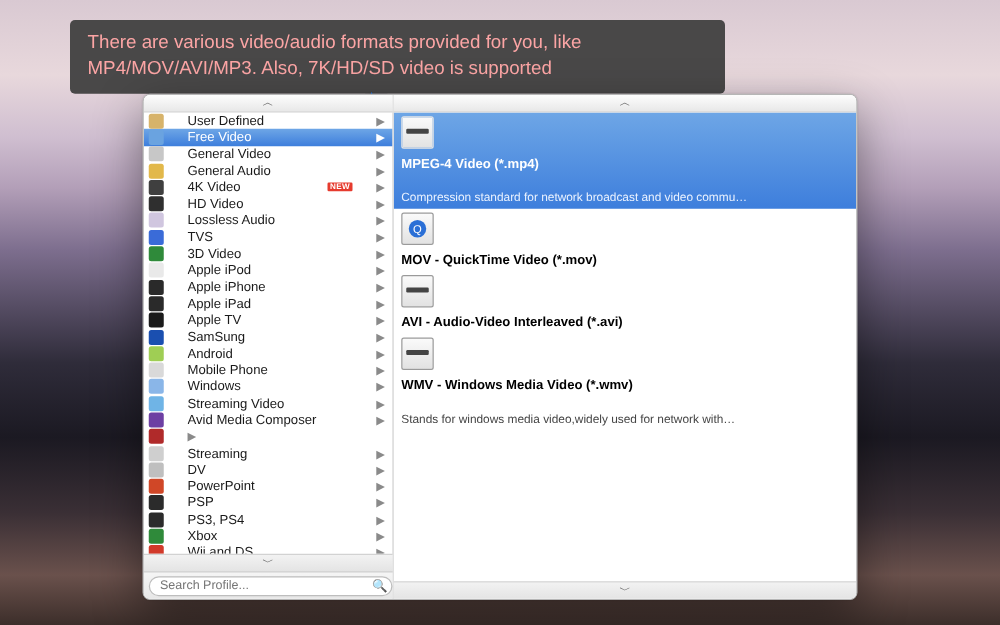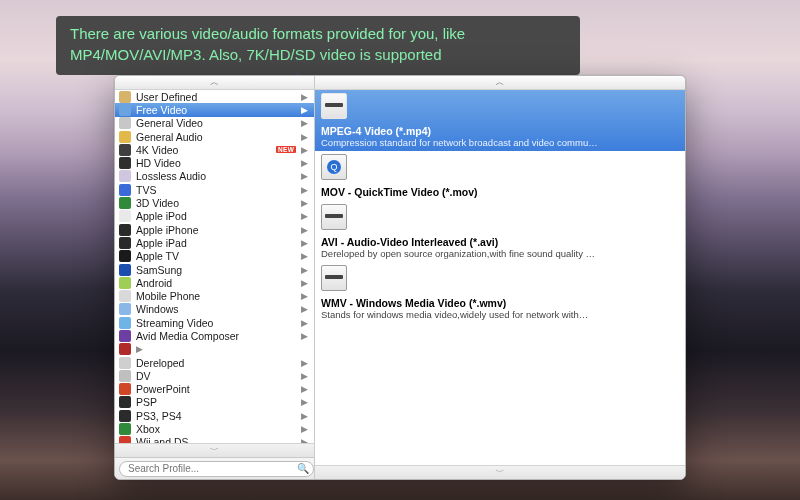--- a/index.html
+++ b/index.html
@@ -20,57 +20,57 @@
   .col-left { width: 200px; display: flex; flex-direction: column; border-right: 1px solid #c9c9c9; background:#fff; }
   .col-right { flex: 1; display: flex; flex-direction: column; background:#fff; }
   .scroll-cap {
     height: 14px; display:flex; align-items:center; justify-content:center;
     background: linear-gradient(#fdfdfd,#e8e8e8); border-bottom:1px solid #d2d2d2;
     font-size: 9px; color:#6b6b6b; cursor: pointer;
   }
   .scroll-cap.bottom { border-bottom:none; border-top:1px solid #d2d2d2; background: linear-gradient(#f2f2f2,#e4e4e4); }
   .list { flex:1; overflow:hidden; font-size: 10.5px; color:#1a1a1a; }
   .list-row {
-    display:flex; align-items:center; gap:5px; height:13.3px; padding:0 6px 0 4px;
+    display:flex; align-items:center; gap:19px; height:13.3px; padding:0 6px 0 4px;
     cursor: default; white-space: nowrap;
   }
   .list-row.selected { background: linear-gradient(#6ea6e6,#3d7edc); color:#fff; }
   .list-row .icon { width:12px; height:12px; flex:0 0 12px; border-radius:2px; display:flex;align-items:center;justify-content:center; font-size:8px;}
   .list-row .label { flex:1; overflow:hidden; text-overflow:ellipsis; }
   .list-row .arrow { font-size:9px; color:#8a8a8a; }
   .list-row.selected .arrow { color:#fff; }
   .badge-new { background:#e63b2e; color:#fff; font-size:6.5px; font-weight:bold; padding:0 2px; border-radius:1px; margin-left:2px; letter-spacing:.3px;}
   .detail-list { flex:1; overflow:hidden; font-size:10px; }
   .detail-row { padding:3px 8px 3px 6px; display:flex; gap:6px; cursor:default;flex-direction:column; }
   .detail-row.selected { background: linear-gradient(#6ea6e6,#3d7edc); color:#fff; }
   .detail-row .thumb {
     width:26px; height:20px; flex:0 0 26px; border:1px solid #9a9a9a; border-radius:2px;
     background:linear-gradient(#fafafa,#e2e2e2); display:flex; flex-direction:column;
     align-items:center; justify-content:center; font-size:6px; color:#555; line-height:1;
   }
   .detail-row.selected .thumb { border-color:#e6e6e6; }
   .detail-row .thumb .bar { width:18px; height:4px; background:#444; margin-bottom:2px; border-radius:1px;}
   .detail-row .texts { flex:1; min-width:0; }
   .detail-row .title { font-weight:bold; font-size:10.5px; white-space:nowrap; overflow:hidden; text-overflow:ellipsis;}
-  .detail-row .desc { font-size:9.5px; color:#444; white-space:nowrap; overflow:hidden; text-overflow:ellipsis;}
+  .detail-row .desc { font-size:9.5px; color:#444; white-space:nowrap; overflow:hidden; text-overflow:ellipsis;margin-top:16px;}
   .detail-row.selected .desc { color:#eaf2ff; }
   .searchbar {
     height:22px; border-top:1px solid #c9c9c9; background:linear-gradient(#f5f5f5,#e7e7e7);
     display:flex; align-items:center; padding:0 4px;
   }
   .searchbar input {
     flex:1; height:16px; border:1px solid #bdbdbd; border-radius:10px;
     padding:0 18px 0 8px; font-size:10px; color:#333; background:#fff; outline:none;
   }
   .searchbar .mag {
     margin-left:-16px; font-size:10px; color:#8a8a8a; pointer-events:none;
   }
   .callout {
     position:absolute; top:16px; left:56px; width:524px;
-    background:rgba(64,64,64,.95); color:#86efac; font-size:15px; line-height:1.38;
+    background:rgba(64,64,64,.95); color:#fca5a5; font-size:15px; line-height:1.38;
     padding:8px 14px 10px; border-radius:4px;
     font-family: "Segoe UI","Helvetica Neue",Arial,sans-serif;
   }
   .callout .tail {
     position:absolute; left:236px; bottom:-10px; width:0; height:0;
     border-left:9px solid transparent; border-right:9px solid transparent;
     border-top:10px solid rgba(64,64,64,.95);
   }
   .callout-arrow {
     position:absolute; left:289px; top:70px; color:#1d73e8; font-size:22px;
@@ -206,21 +206,21 @@
               <span class="icon ic-avid"></span>
               <span class="label">Avid Media Composer</span>
               <span class="arrow">▶</span>
             </div>
             <div class="list-row">
               <span class="icon ic-adobe"></span>
               <span class="arrow">▶</span>
             </div>
             <div class="list-row">
               <span class="icon ic-inter"></span>
-              <span class="label">Dereloped</span>
+              <span class="label">Streaming</span>
               <span class="arrow">▶</span>
             </div>
             <div class="list-row">
               <span class="icon ic-dv"></span>
               <span class="label">DV</span>
               <span class="arrow">▶</span>
             </div>
             <div class="list-row">
               <span class="icon ic-ppt"></span>
               <span class="label">PowerPoint</span>
@@ -277,21 +277,20 @@
               <div class="texts">
                 <div class="title">MOV - QuickTime Video (*.mov)</div>
               </div>
             </div>
             <div class="detail-row">
               <div class="thumb">
                 <div class="bar"></div>
               </div>
               <div class="texts">
                 <div class="title">AVI - Audio-Video Interleaved (*.avi)</div>
-                <div class="desc">Dereloped by open source organization,with fine sound quality …</div>
               </div>
             </div>
             <div class="detail-row">
               <div class="thumb">
                 <div class="bar"></div>
               </div>
               <div class="texts">
                 <div class="title">WMV - Windows Media Video (*.wmv)</div>
                 <div class="desc">Stands for windows media video,widely used for network with…</div>
               </div>

